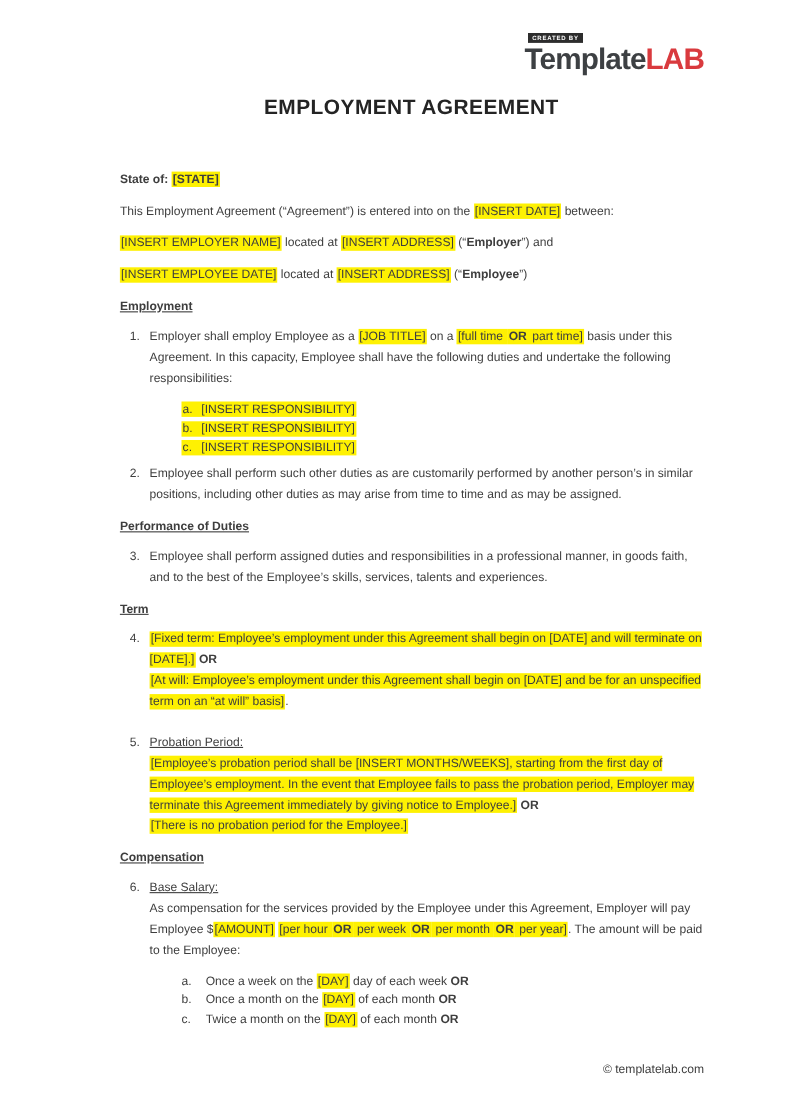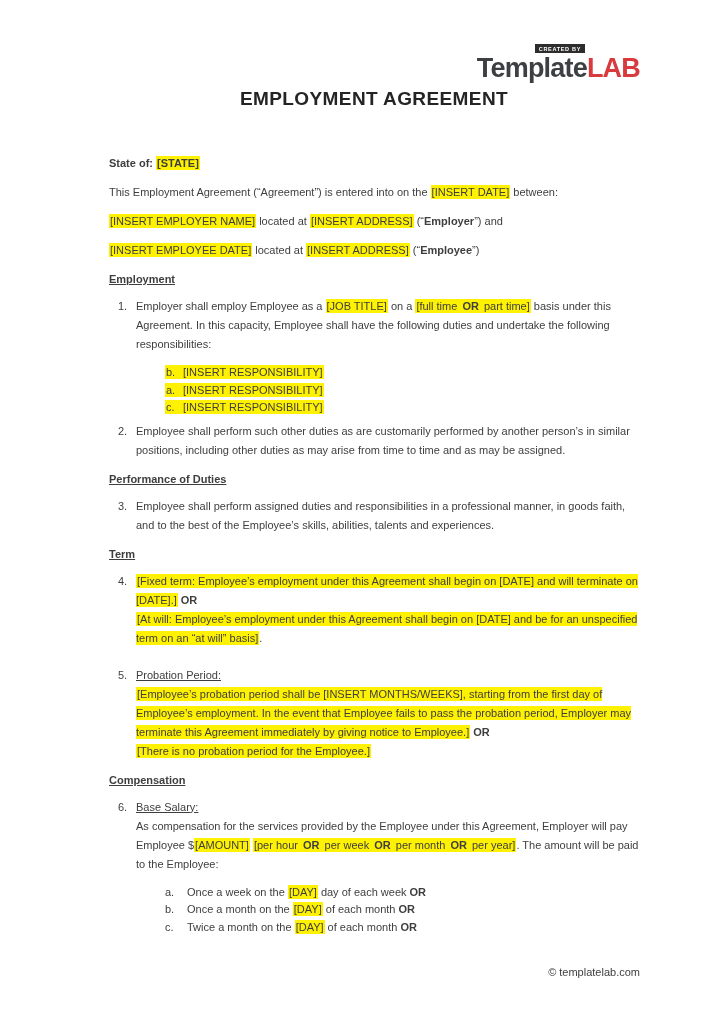--- a/index.html
+++ b/index.html
@@ -2,21 +2,21 @@
 <html style="--hl: #fef102; --logo-primary: #3d4043; --logo-accent: #d93a3e;"><head>
 <meta charset="utf-8">
 <style>
   html,body{margin:0;padding:0;background:#ffffff;}
   .page{
     width:720px;height:1018px;position:relative;background:#ffffff;
     font-family:"Liberation Sans","DejaVu Sans",sans-serif;
     color:#3e3e3e;overflow:hidden;
   }
   
-  .logo{position:absolute;top:35px;right:80px;text-align:center;}
+  .logo{position:absolute;top:21px;right:80px;}
   .created-by{
     display:inline-block;background:#2d2d2d;color:#ffffff;
     font-size:5.5px;font-weight:700;letter-spacing:.7px;
     padding:2px 4px 1px 4px;margin-left:3px;vertical-align:bottom;
   }
   .logo-name{font-size:27px;font-weight:700;letter-spacing:-.8px;line-height:1.05;margin-top:1px;}
   .logo-name .primary{color:var(--logo-primary,#3d4043);}
   .logo-name .accent{color:var(--logo-accent,#d93a3e);}
   
   .doc-title{
@@ -53,26 +53,26 @@
 
   <div class="doc-title">EMPLOYMENT AGREEMENT</div>
 
   <div class="content">
       <p class="para"><span class="b">State of: </span><span class="hl b">[STATE]</span></p>
       <p class="para"><span>This Employment Agreement (“Agreement”) is entered into on the </span><span class="hl">[INSERT DATE]</span><span> between:</span></p>
       <p class="para"><span class="hl">[INSERT EMPLOYER NAME]</span><span> located at </span><span class="hl">[INSERT ADDRESS]</span><span> (“</span><span class="b">Employer</span><span>”) and</span></p>
       <p class="para"><span class="hl">[INSERT EMPLOYEE DATE]</span><span> located at </span><span class="hl">[INSERT ADDRESS]</span><span> (“</span><span class="b">Employee</span><span>”)</span></p>
       <p class="heading"><span>Employment</span></p>
       <div class="list-item"><span class="num">1.</span><span><span>Employer shall employ Employee as a </span><span class="hl">[JOB TITLE]</span><span> on a </span><span class="hl">[full time </span><span class="hl b">OR</span><span class="hl"> part time]</span><span> basis under this Agreement. In this capacity, Employee shall have the following duties and undertake the following responsibilities:</span></span></div>
+      <div class="sub-item"><span class="hl"><span class="sub-letter-in">a.</span><span>[INSERT RESPONSIBILITY]</span></span></div>
       <div class="sub-item"><span class="hl"><span class="sub-letter-in">b.</span><span>[INSERT RESPONSIBILITY]</span></span></div>
-      <div class="sub-item"><span class="hl"><span class="sub-letter-in">a.</span><span>[INSERT RESPONSIBILITY]</span></span></div>
       <div class="sub-item"><span class="hl"><span class="sub-letter-in">c.</span><span>[INSERT RESPONSIBILITY]</span></span></div>
       <div class="list-item"><span class="num">2.</span><span><span>Employee shall perform such other duties as are customarily performed by another person’s in similar positions, including other duties as may arise from time to time and as may be assigned.</span></span></div>
       <p class="heading"><span>Performance of Duties</span></p>
-      <div class="list-item"><span class="num">3.</span><span><span>Employee shall perform assigned duties and responsibilities in a professional manner, in goods faith, and to the best of the Employee’s skills, abilities, talents and experiences.</span></span></div>
+      <div class="list-item"><span class="num">3.</span><span><span>Employee shall perform assigned duties and responsibilities in a professional manner, in goods faith, and to the best of the Employee’s skills, services, talents and experiences.</span></span></div>
       <p class="heading"><span>Term</span></p>
       <div class="list-item"><span class="num">4.</span><span><span class="hl">[Fixed term: Employee’s employment under this Agreement shall begin on [DATE] and will terminate on [DATE].]</span><span> </span><span class="b">OR</span><br><span class="hl">[At will: Employee’s employment under this Agreement shall begin on [DATE] and be for an unspecified term on an “at will” basis]</span><span>.</span></span></div>
       <div class="list-item mt-lg"><span class="num">5.</span><span><span class="u">Probation Period:</span><br><span class="hl">[Employee’s probation period shall be [INSERT MONTHS/WEEKS], starting from the first day of Employee’s employment. In the event that Employee fails to pass the probation period, Employer may terminate this Agreement immediately by giving notice to Employee.]</span><span> </span><span class="b">OR</span><br><span class="hl">[There is no probation period for the Employee.]</span></span></div>
       <p class="heading"><span>Compensation</span></p>
       <div class="list-item"><span class="num">6.</span><span><span class="u">Base Salary:</span><br><span>As compensation for the services provided by the Employee under this Agreement, Employer will pay Employee $</span><span class="hl">[AMOUNT]</span><span> </span><span class="hl">[per hour </span><span class="hl b">OR</span><span class="hl"> per week </span><span class="hl b">OR</span><span class="hl"> per month </span><span class="hl b">OR</span><span class="hl"> per year]</span><span>. The amount will be paid to the Employee:</span></span></div>
       <div class="sub-item"><span class="sub-letter">a.</span><span>Once a week on the </span><span class="hl">[DAY]</span><span> day of each week </span><span class="b">OR</span></div>
       <div class="sub-item"><span class="sub-letter">b.</span><span>Once a month on the </span><span class="hl">[DAY]</span><span> of each month </span><span class="b">OR</span></div>
       <div class="sub-item"><span class="sub-letter">c.</span><span>Twice a month on the </span><span class="hl">[DAY]</span><span> of each month </span><span class="b">OR</span></div>
     </div>
 

